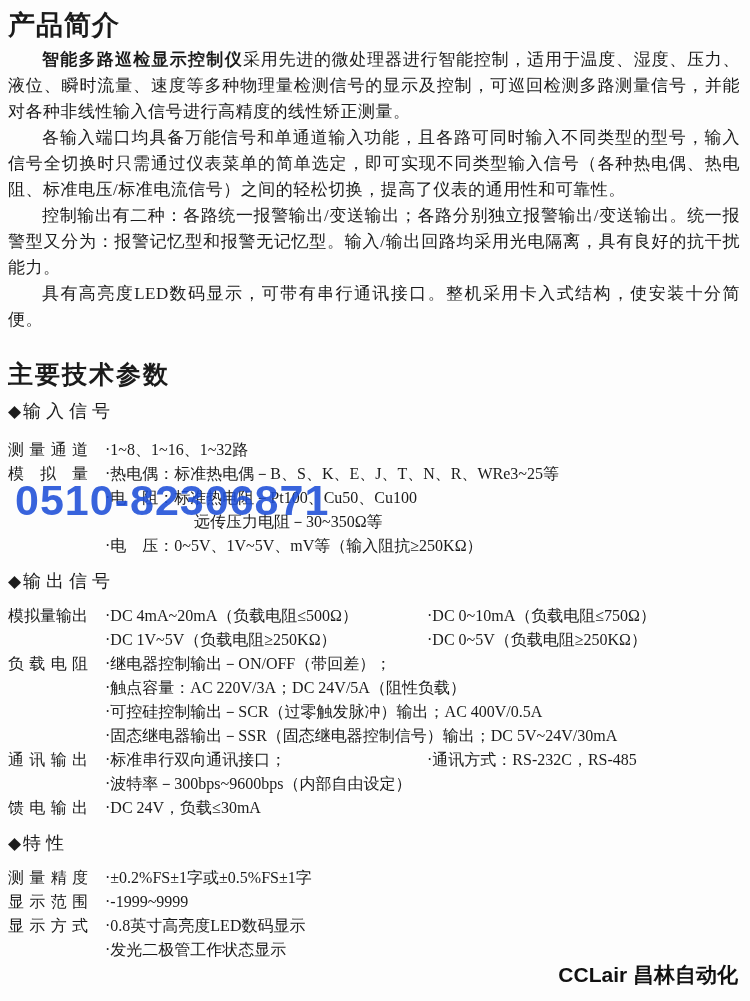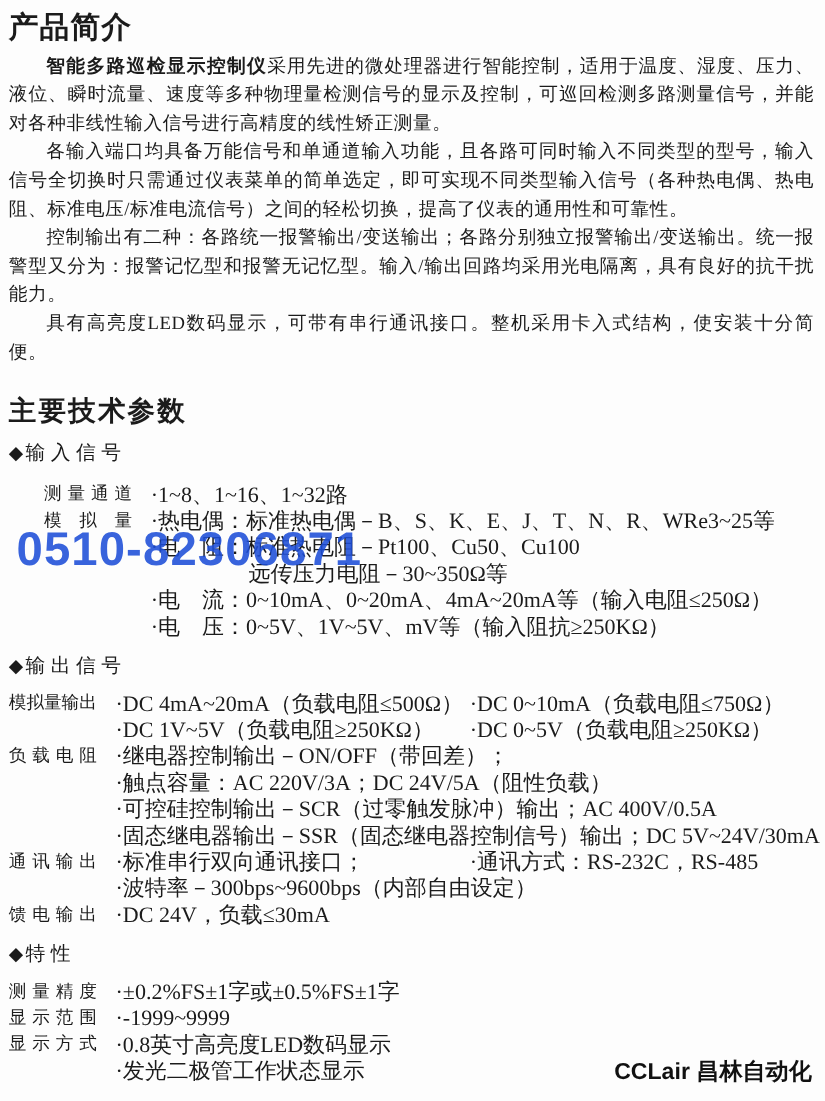--- a/index.html
+++ b/index.html
@@ -41,33 +41,33 @@
     letter-spacing:2px;
   }
   .sec-heading{
     margin:11px 0 0 0;
     font-size:18px;line-height:24px;
     font-weight:normal;
     letter-spacing:5px;
   }
   .sec-heading .diamond{letter-spacing:0;margin-right:2px;font-size:17px;}
   .spec-rows{margin-top:11px;}
-  .spec-rows.g1{margin-top:14px;margin-left:32px;}
+  .spec-rows.g1{margin-top:14px;}
   .spec-rows.g2{margin-top:10px;}
   .spec-rows.g3{margin-top:10px;}
   .spec-row{display:flex;align-items:flex-start;}
   .spec-label{
     flex:0 0 80px;
     font-size:16px;line-height:24px;
     text-align:justify;text-align-last:justify;
     white-space:nowrap;
   }
   .spec-lines{flex:1;margin-left:17px;}
   .spec-line{
-    font-size:20px;line-height:24px;
+    font-size:16px;line-height:24px;
     white-space:nowrap;
   }
   .spec-line.indent{padding-left:89px;}
   .seg-first{display:inline-block;min-width:322px;}
   .watermark{
     position:absolute;left:15px;top:480px;
     font-family:"Liberation Sans","DejaVu Sans",sans-serif;
     font-weight:bold;
     font-size:43px;line-height:40px;
     letter-spacing:1px;
@@ -109,21 +109,20 @@
             <div class="spec-lines">
               <div class="spec-line"><span>·1~8、1~16、1~32路</span></div>
             </div>
           </div>
           <div class="spec-row">
             <div class="spec-label">模拟量</div>
             <div class="spec-lines">
               <div class="spec-line"><span>·热电偶：标准热电偶－B、S、K、E、J、T、N、R、WRe3~25等</span></div>
               <div class="spec-line"><span>·电　阻：标准热电阻－Pt100、Cu50、Cu100</span></div>
               <div class="spec-line indent"><span>远传压力电阻－30~350Ω等</span></div>
-              <div class="spec-line"><span>·电　流：0~10mA、0~20mA、4mA~20mA等（输入电阻≤250Ω）</span></div>
               <div class="spec-line"><span>·电　压：0~5V、1V~5V、mV等（输入阻抗≥250KΩ）</span></div>
             </div>
           </div>
         </div>
         <h3 class="sec-heading"><span class="diamond">◆</span><span>输出信号</span></h3>
         <div class="spec-rows g2">
           <div class="spec-row">
             <div class="spec-label">模拟量输出</div>
             <div class="spec-lines">
               <div class="spec-line"><span class="seg-first">·DC 4mA~20mA（负载电阻≤500Ω）</span><span>·DC 0~10mA（负载电阻≤750Ω）</span></div>

